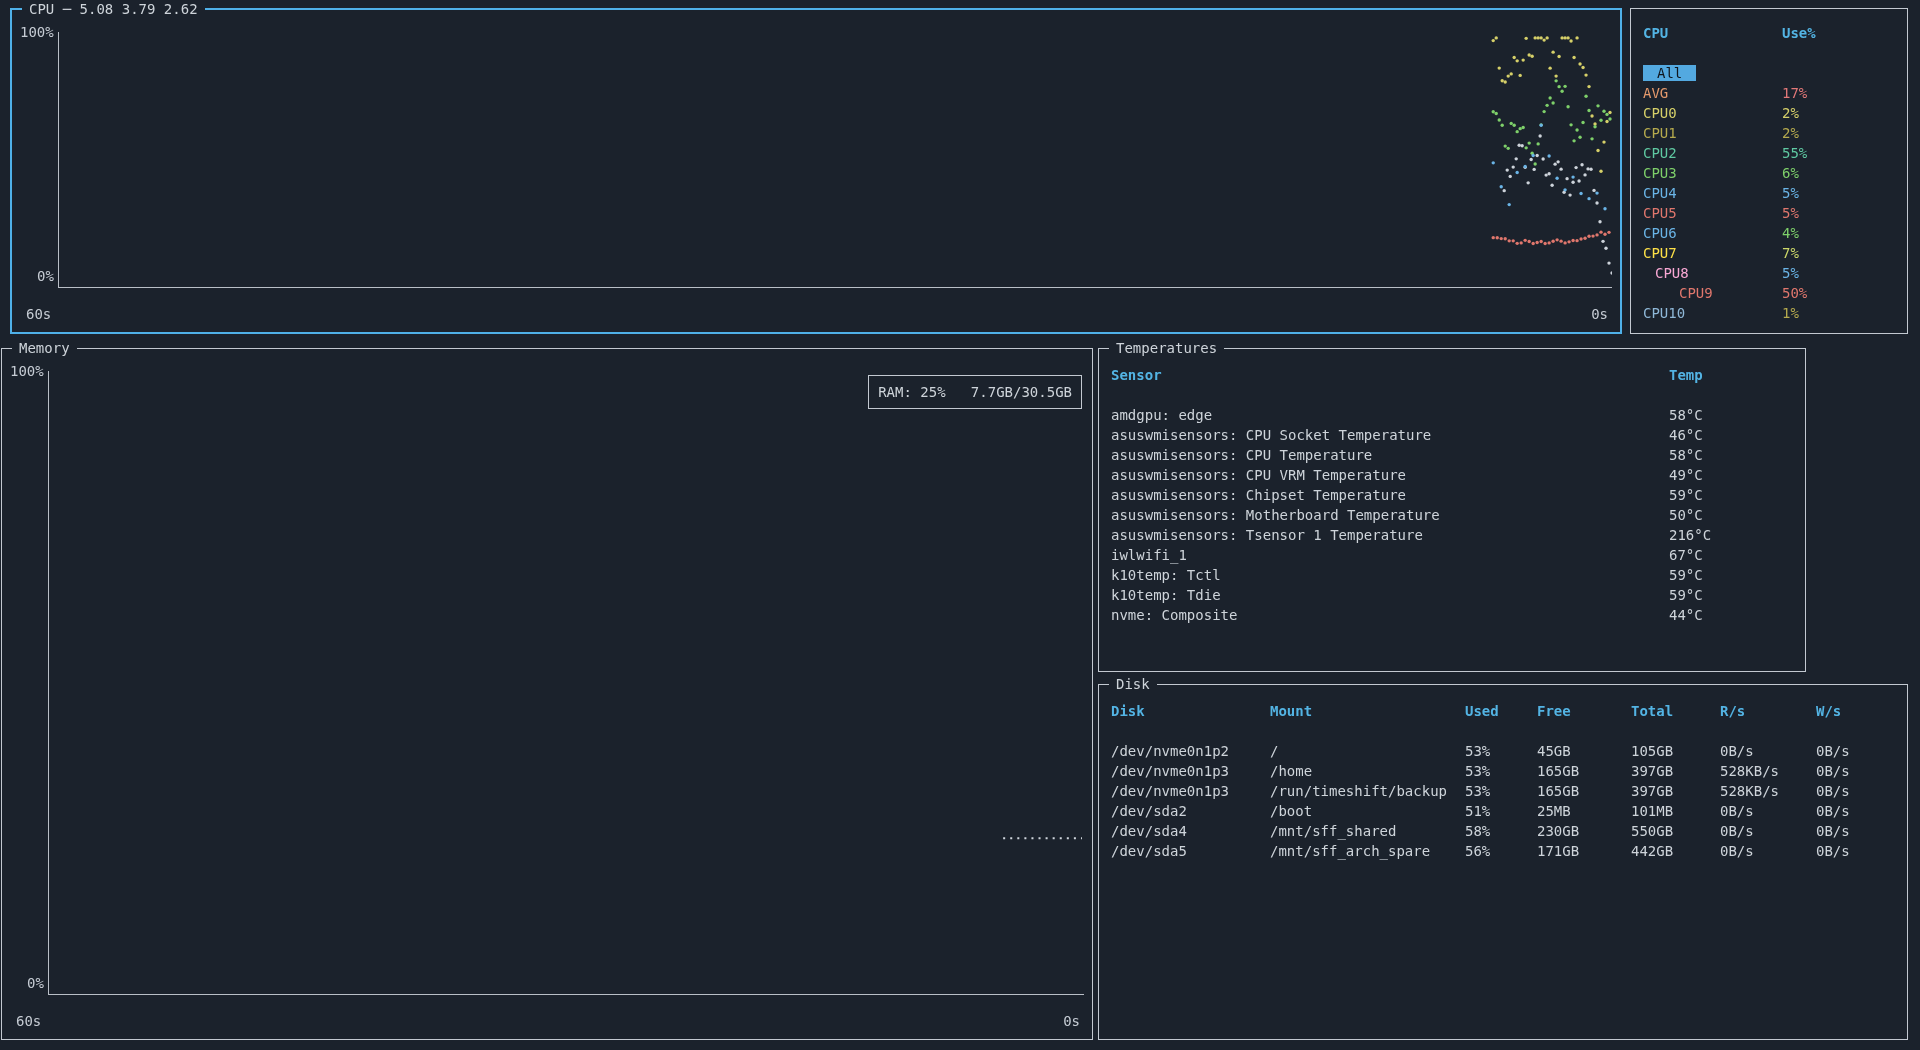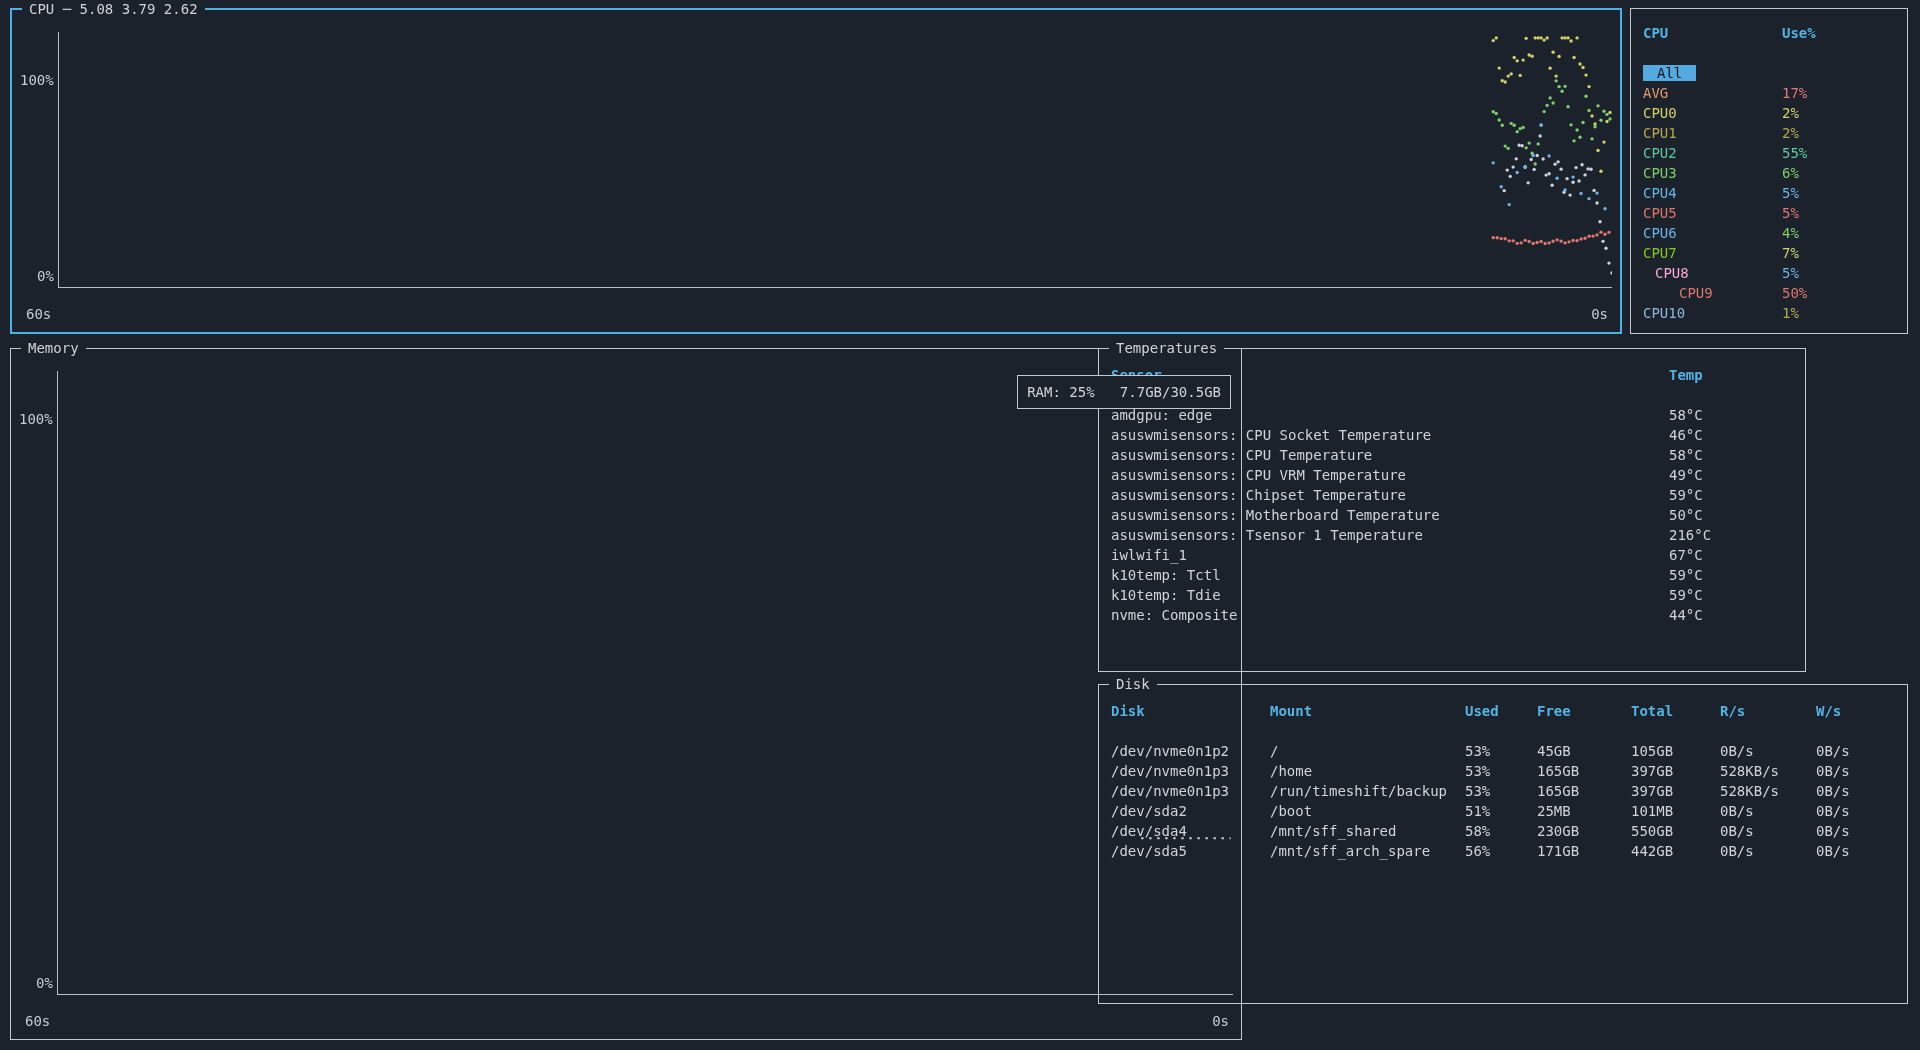--- a/index.html
+++ b/index.html
@@ -18,21 +18,21 @@
     position:absolute; top:-10px; left:10px;
     background: var(--bg, #1b222c);
     padding: 0 7px; white-space: pre; color: var(--text, #ced4da); line-height: 18px;
   }
   .graph-area {
     position:absolute; left:46px; top:22px; right:8px; bottom:44px;
     border-left:1px solid #b9bfc7; border-bottom:1px solid #b9bfc7;
   }
   .graph-svg { position:absolute; left:0; top:0; width:100%; height:100%; display:block; }
   .axis-label { position:absolute; color:#c6ccd4; line-height:16px; }
-  .y-top  { left:8px;  top:14px;margin-top:48px; }
+  .y-top  { left:8px;  top:14px; }
   .y-bot  { left:25px; bottom:48px; }
   .x-left { left:14px; bottom:10px; }
   .x-right{ right:12px; bottom:10px; }
 
   .th { color: var(--header, #53b4e4); font-weight: bold; }
 
   
   .cpu-table { position:absolute; inset:0; padding:14px 12px; }
   .cpu-head, .crow { display:grid; grid-template-columns:139px auto; height:20px; line-height:20px; }
   .cpu-rows { margin-top:20px; }
@@ -272,40 +272,40 @@
         </div>
         <div class="crow">
           <span style="color: rgb(224, 119, 109);">CPU5</span>
           <span style="color: rgb(224, 119, 109);">5%</span>
         </div>
         <div class="crow">
           <span style="color: rgb(106, 180, 230);">CPU6</span>
           <span style="color: rgb(126, 208, 106);">4%</span>
         </div>
         <div class="crow">
-          <span style="color: #84cc16;">CPU7</span>
+          <span style="color: #fde047;">CPU7</span>
           <span style="color: rgb(205, 216, 105);">7%</span>
         </div>
         <div class="crow">
           <span style="color: #f9a8d4; margin-left: 12px;">CPU8</span>
           <span style="color: rgb(106, 180, 230);">5%</span>
         </div>
         <div class="crow">
           <span style="color: rgb(224, 119, 109); margin-left: 36px;">CPU9</span>
           <span style="color: rgb(224, 119, 109);">50%</span>
         </div>
         <div class="crow">
           <span style="color: rgb(143, 184, 216);">CPU10</span>
           <span style="color: rgb(181, 170, 78);">1%</span>
         </div>
       </div>
   </div>
 </div>
 
-<div class="panel" style="left:10px; top:348px; width:1232px; height:692px;">
+<div class="panel" style="left:1px; top:348px; width:1092px; height:692px;">
   <div class="panel-title">Memory</div>
   <div class="mem-legend">RAM: 25%   7.7GB/30.5GB</div>
   <div class="axis-label y-top">100%</div>
   <div class="axis-label y-bot">0%</div>
   <div class="graph-area">
     <svg class="graph-svg" viewBox="0 0 1024 624" preserveAspectRatio="none">
       <line x1="944" y1="468" x2="1022" y2="468" stroke="#d0d6dd" stroke-width="2" stroke-dasharray="2 5"></line>
     </svg>
   </div>
   <div class="axis-label x-left">60s</div>
@@ -361,21 +361,21 @@
           <span class="cell">59°C</span>
         </div>
         <div class="trow">
           <span class="cell">nvme: Composite</span>
           <span class="cell">44°C</span>
         </div>
       </div>
   </div>
 </div>
 
-<div class="panel" style="left:1098px; top:684px; width:810px; height:320px;">
+<div class="panel" style="left:1098px; top:684px; width:810px; height:356px;">
   <div class="panel-title">Disk</div>
   <div class="disk-table">
     <div class="disk-head">
       <span class="th cell">Disk</span>
       <span class="th cell">Mount</span>
       <span class="th cell">Used</span>
       <span class="th cell">Free</span>
       <span class="th cell">Total</span>
       <span class="th cell">R/s</span>
       <span class="th cell">W/s</span>

